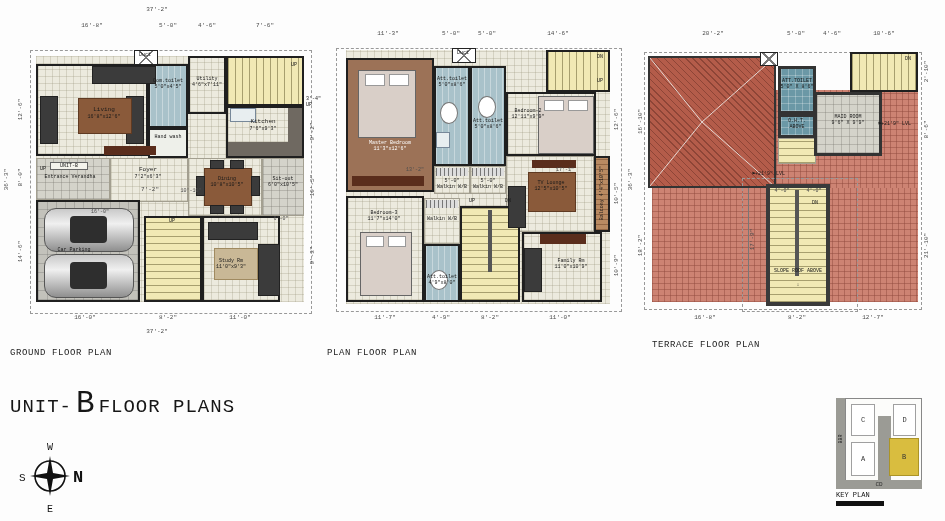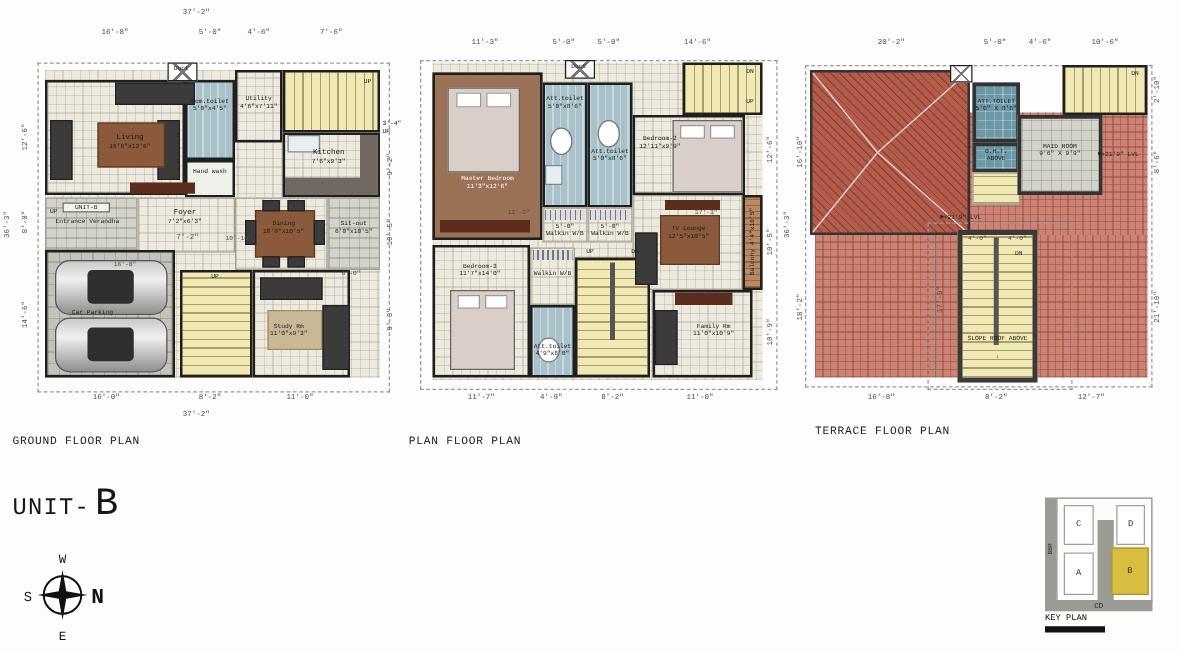--- a/index.html
+++ b/index.html
@@ -376,20 +376,21 @@
     <div class="dim vdim" style="left:610px;top:242px"><span>18'-2"</span></div>
     <div class="dim vdim" style="left:896px;top:68px"><span>2'-10"</span></div>
     <div class="dim vdim" style="left:896px;top:126px"><span>8'-6"</span></div>
     <div class="dim vdim" style="left:896px;top:242px"><span>21'-10"</span></div>
     <div class="planname" style="left:652px;top:340px"><span>TERRACE FLOOR PLAN</span></div>
   </div>
 
   <div class="title">
     <span class="t1">UNIT-</span>
     <span class="t2">B</span>
+    <span class="t1">FLOOR PLANS</span>
   </div>
 
   <svg style="position:absolute;left:10px;top:436px;z-index:7" width="80" height="84" viewBox="0 0 80 84">
     <circle cx="40" cy="40" r="15" fill="none" stroke="#111" stroke-width="1.6"></circle>
     <path d="M40,20 L43,37 L60,40 L43,43 L40,60 L37,43 L20,40 L37,37 Z" fill="#111"></path>
     <text x="40" y="14" text-anchor="middle" font-size="10" fill="#111">W</text>
     <text x="63" y="46" font-size="17" font-weight="bold" fill="#111">N</text>
     <text x="9" y="45" font-size="11" fill="#111">S</text>
     <text x="40" y="76" text-anchor="middle" font-size="10" fill="#111">E</text>
   </svg>

